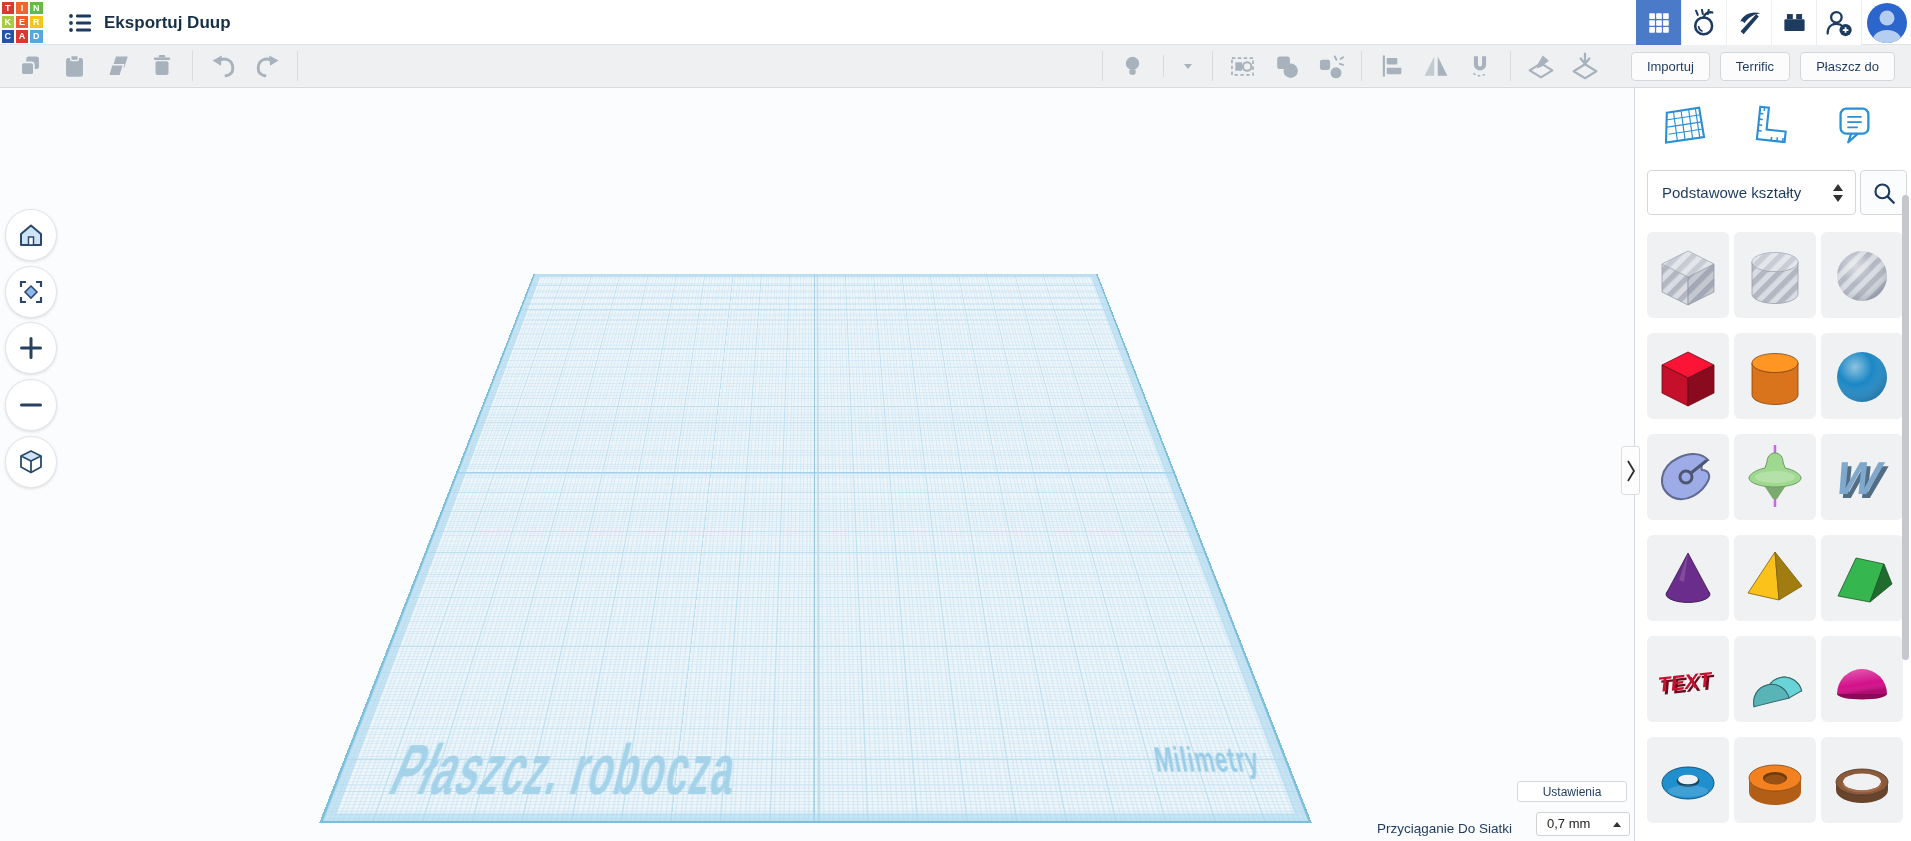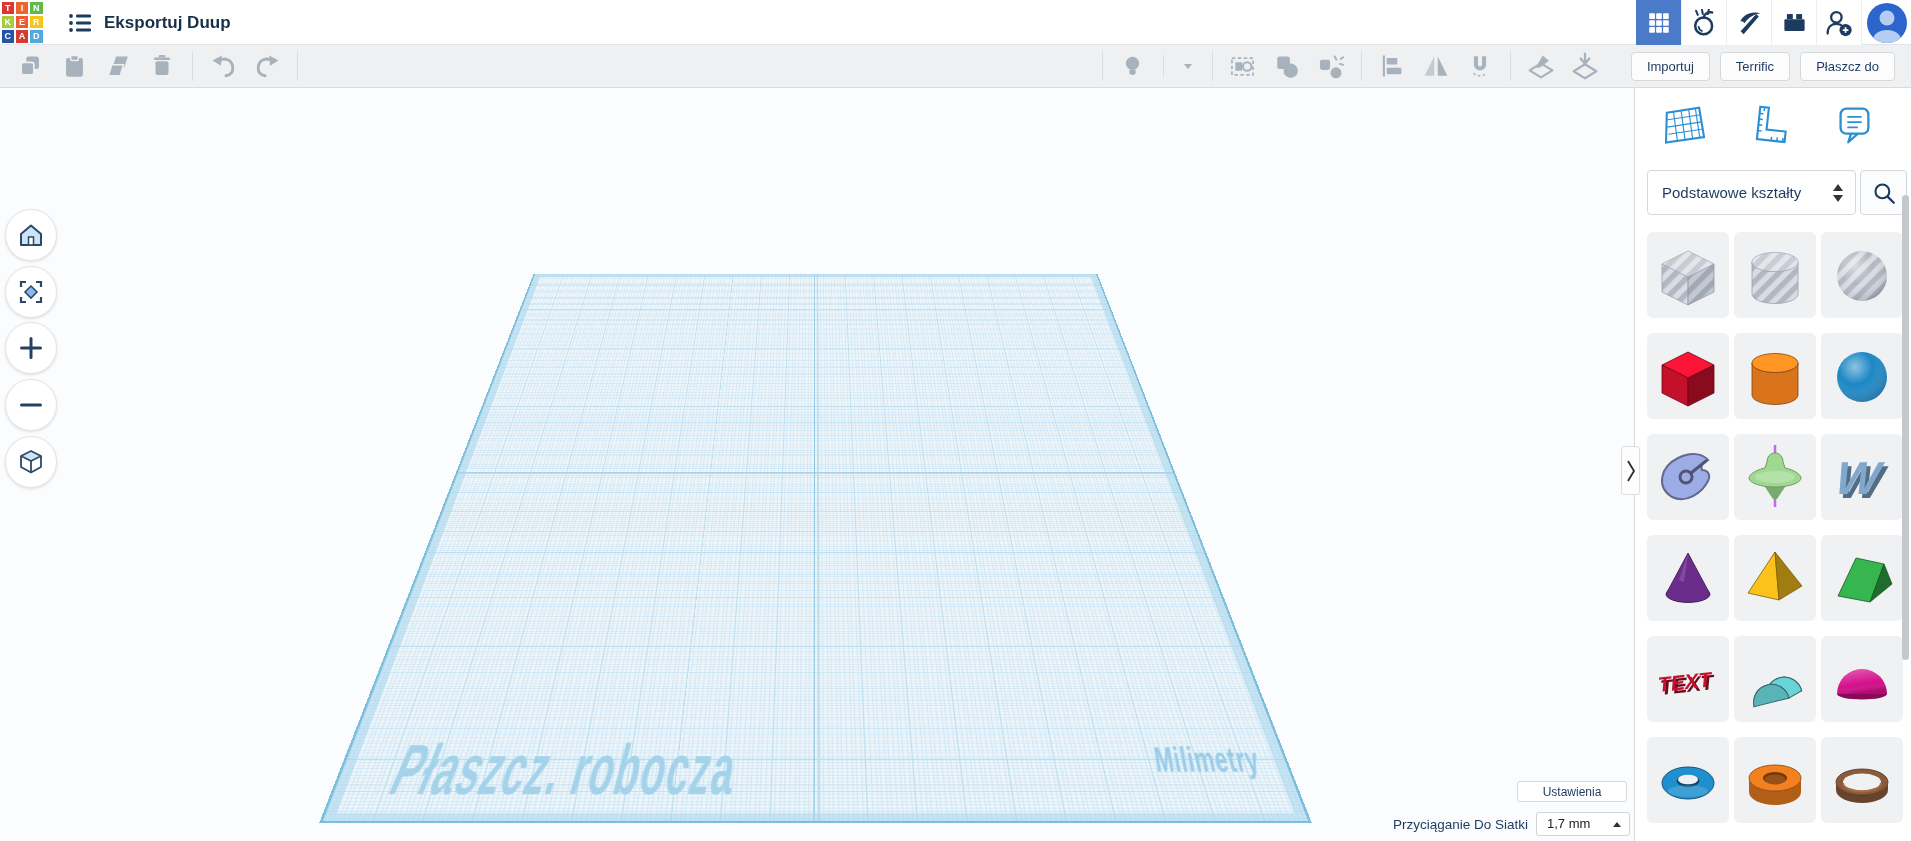--- a/index.html
+++ b/index.html
@@ -45,21 +45,21 @@
   .plane-units { position:absolute; right:22px; bottom:42px; font-size:17px; font-weight:bold; color:#97cbe6; letter-spacing:.5px; transform:scaleY(2.4) skewX(-10deg); transform-origin:right bottom; white-space:nowrap; }
 
   
   .viewcube { position:absolute; left:24px; top:112px; }
   .nav-circle { position:absolute; left:5px; width:52px; height:52px; border-radius:50%; background:#fff; border:1px solid #e3e5e8; box-shadow:0 1px 3px rgba(0,0,0,.12); display:flex; align-items:center; justify-content:center; cursor:pointer; }
 
   .collapse-btn { position:absolute; left:1621px; top:446px; width:19px; height:49px; background:#fdfdfd; border:1px solid #dcdfe2; border-radius:3px; display:flex; align-items:center; justify-content:center; z-index:45; cursor:pointer; }
 
   
   .settings-btn { position:absolute; left:1517px; top:781px; width:110px; height:21px; background:#fff; border:1px solid #d6d9dc; border-radius:3px; font-size:12px; color:#1d3a5f; font-family:inherit; cursor:pointer; z-index:30; }
-  .snap-row { position:absolute; left:1340px; top:812px; width:290px; display:flex; align-items:center; justify-content:flex-end; gap:8px; z-index:30; }
+  .snap-row { position:absolute; left:1340px; top:812px; width:290px; display:flex; align-items:flex-end; justify-content:flex-end; gap:24px; z-index:30; }
   .snap-label { font-size:13.5px; color:#1d3a5f; }
   .snap-select { position:relative; width:94px; height:24px; background:#fff; border:1px solid #cfd3d7; border-radius:3px; font-size:13px; color:#222; line-height:22px; padding-left:10px; cursor:pointer; }
   .snap-caret { position:absolute; right:8px; top:9px; width:0; height:0; border-left:4px solid transparent; border-right:4px solid transparent; border-bottom:5px solid #333; }
 
   
   .panel { position:absolute; left:1634px; top:88px; width:277px; height:753px; background:#fff; border-left:1px solid #d6d9dc; z-index:20; }
   .panel-tabs { position:absolute; top:12px; left:6px; right:14px; display:flex; justify-content:space-around; }
   .panel-tab { width:50px; height:50px; display:flex; align-items:center; justify-content:center; cursor:pointer; }
   .search-row { position:absolute; top:82px; left:12px; display:flex; gap:4px; }
   .cat-select { position:relative; width:209px; height:45px; background:#fff; border:1px solid #d5d8db; border-radius:4px; font-size:15px; color:#1d3a5f; display:flex; align-items:center; padding-left:14px; cursor:pointer; }
@@ -333,21 +333,21 @@
   <div class="collapse-btn">
     <svg width="12" height="34" viewBox="0 0 12 34">
       <polyline points="3,7 9,17 3,27" fill="none" stroke="#2e2e2e" stroke-width="1.8"></polyline>
     </svg>
   </div>
 
   <button class="settings-btn">Ustawienia</button>
   <div class="snap-row">
     <span class="snap-label">Przyciąganie Do Siatki</span>
     <div class="snap-select">
-      <span>1,7 mm</span>
+      <span>0,7 mm</span>
       <span class="snap-caret"></span>
     </div>
   </div>
 
   <div class="panel">
     <div class="panel-tabs">
       <div class="panel-tab">
         <svg width="46" height="46" viewBox="0 0 48 48">
           <g transform="rotate(-4 24 24)" stroke="#2b8fd4" fill="none">
             <polygon points="7,10 41,7 44,38 4,41" stroke-width="2.2"></polygon>

